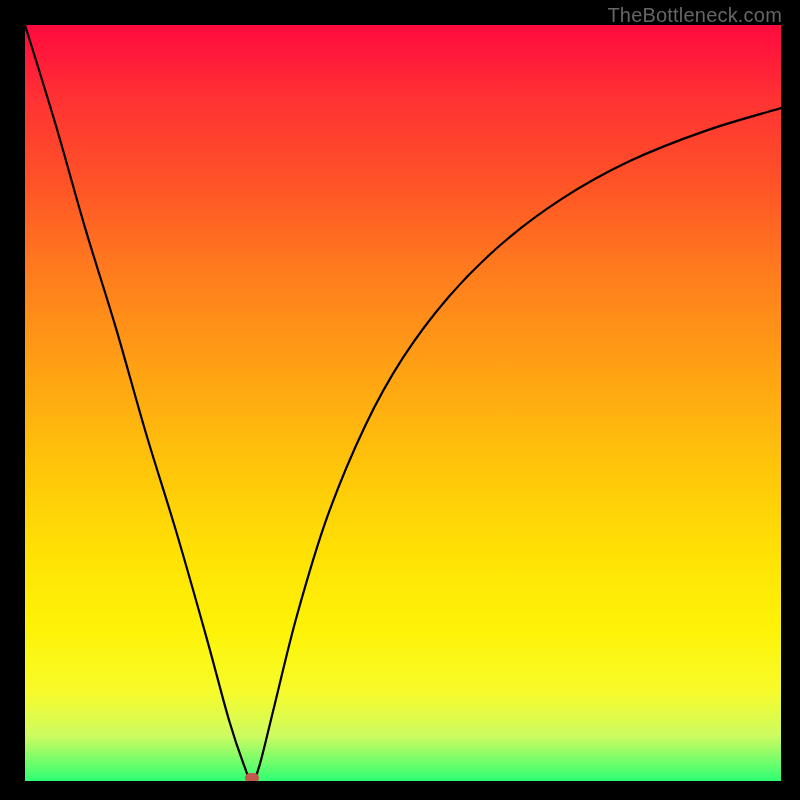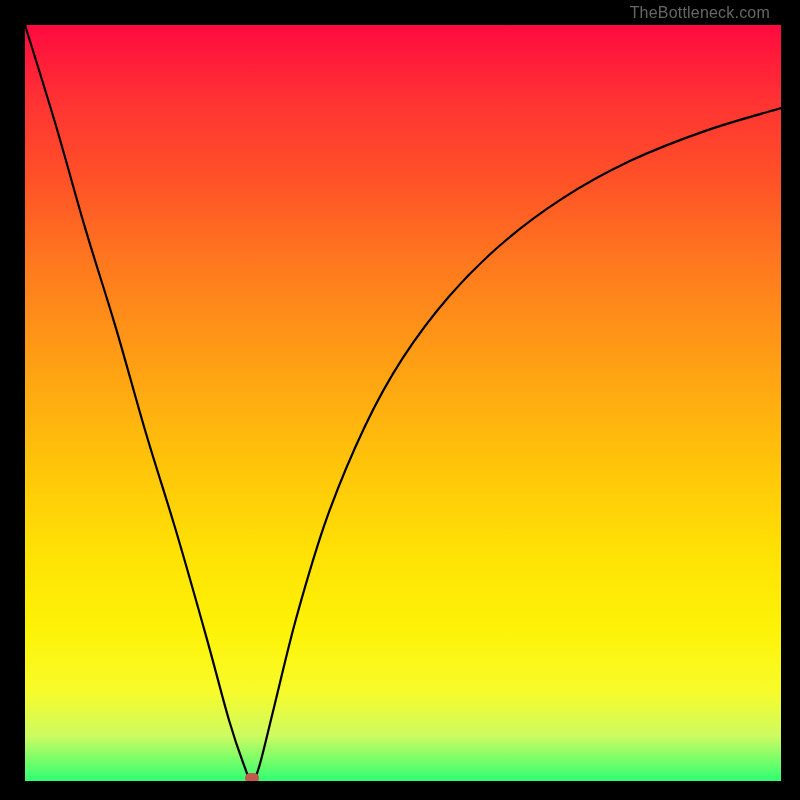--- a/index.html
+++ b/index.html
@@ -6,23 +6,23 @@
   body {
     width: 800px;
     height: 800px;
     background: #000;
     position: relative;
     font-family: Arial, sans-serif;
   }
   .watermark {
     position: absolute;
     top: 4px;
-    right: 30px;
+    right: 18px;
     color: #666;
-    font-size: 16px;
+    font-size: 20px;
     font-weight: 500;
     z-index: 10;
     letter-spacing: 0.2px;
   }
   .plot-area {
     position: absolute;
     left: 25px;
     top: 25px;
     width: 756px;
     height: 756px;

